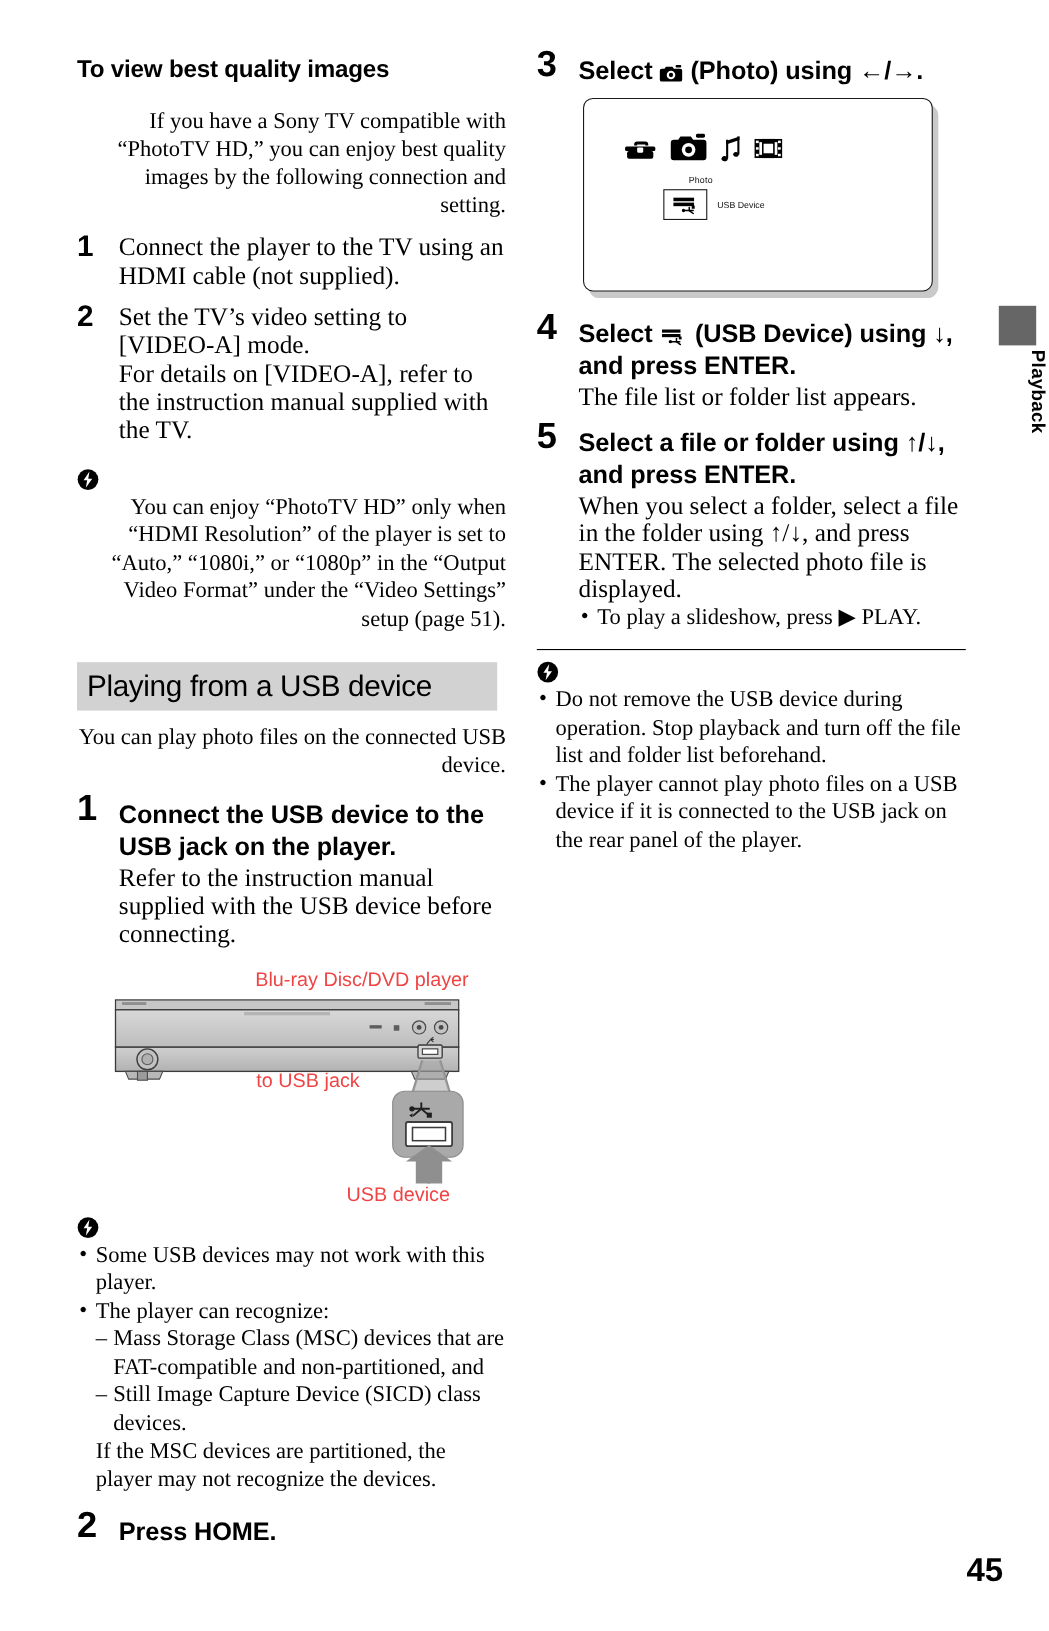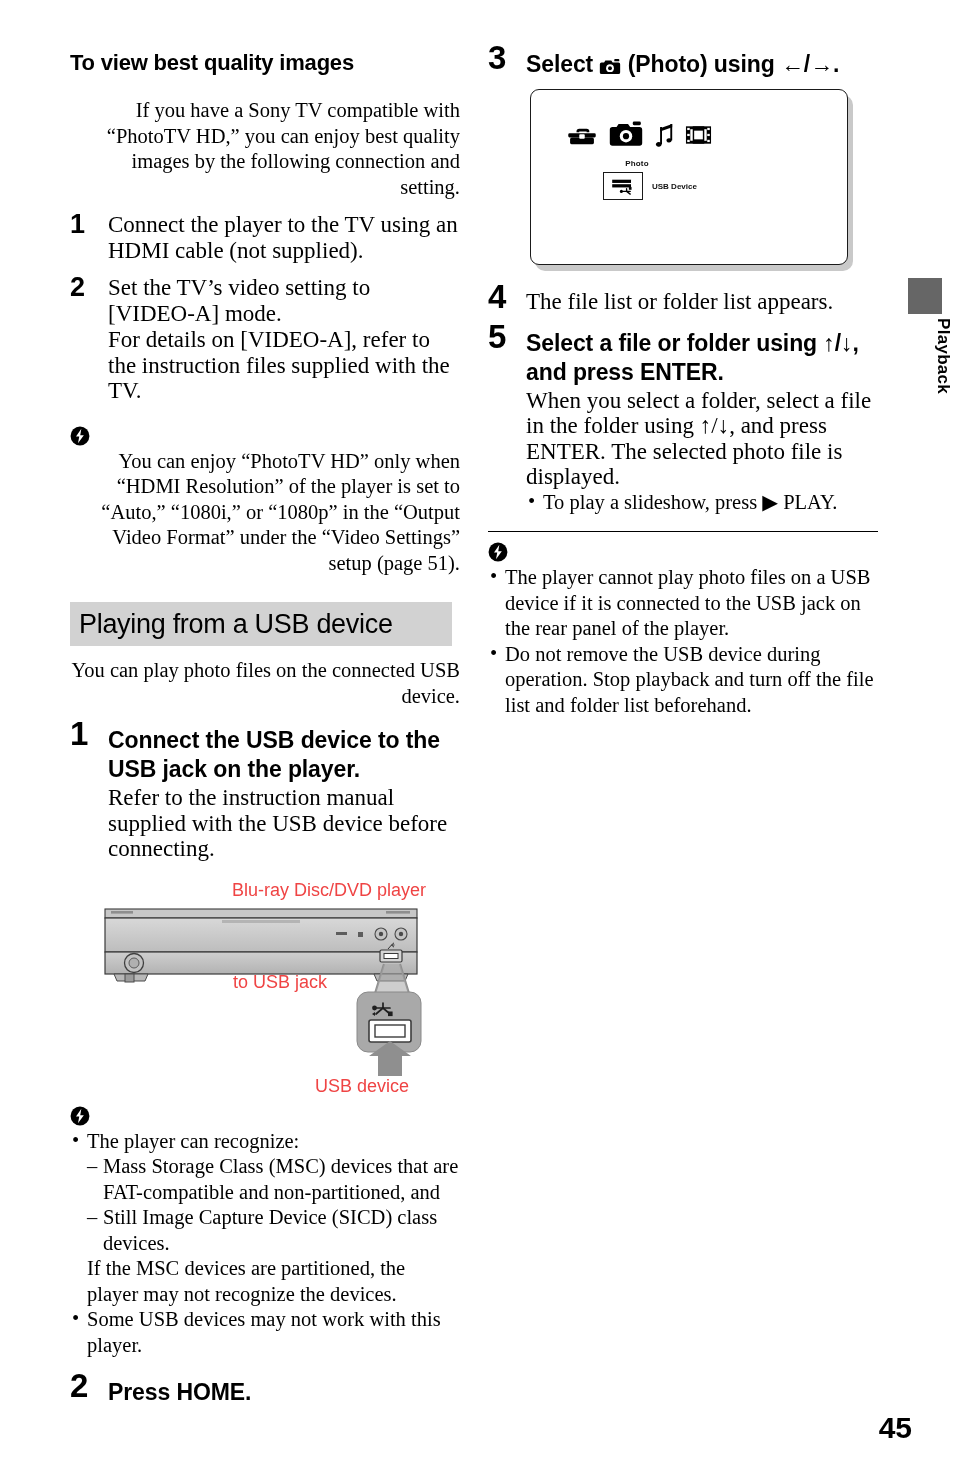--- a/index.html
+++ b/index.html
@@ -50,21 +50,21 @@
   .note-rule{border:0;border-top:1.6px solid #000;margin:16px 0 10px 0;width:100%;}
   .bolt{display:block;width:20px;height:20px;margin:2px 0 3px 0;}
   ul.notes{margin:0;padding:0;list-style:none;font-size:20.5px;line-height:25.5px;}
   ul.notes>li{position:relative;padding-left:17px;margin-bottom:0px;}
   ul.notes>li::before{content:"\2022";position:absolute;left:2px;top:-1px;}
   ul.notes li .sub2{position:relative;padding-left:16px;display:block;}
   ul.notes li .sub2::before{content:"\2013";position:absolute;left:0px;}
   ul.notes li .plain{display:block;padding-left:0px;}
 
   
-  .tv-wrap{position:relative;margin:10px 0 0 42px;width:326px;height:178px;font-weight:bold;}
+  .tv-wrap{position:relative;margin:10px 0 0 42px;width:326px;height:178px;}
   .tv-shadow{position:absolute;left:5px;top:6px;width:318px;height:176px;background:#c9c9c9;border-radius:10px;}
   .tv{
     position:absolute;left:0;top:0;width:316px;height:174px;background:#fff;
     border:1.7px solid #1a1a1a;border-radius:9px;
   }
   .tv-icons{position:absolute;left:36px;top:30px;display:flex;align-items:flex-end;gap:11px;}
   .photo-label{
     position:absolute;left:76px;top:69px;width:60px;text-align:center;
     font-family:"Liberation Sans",sans-serif;font-size:8px;color:#111;letter-spacing:.2px;
   }
@@ -108,21 +108,21 @@
     <p class="body">If you have a Sony TV compatible with “PhotoTV HD,” you can enjoy best quality images by the following connection and setting.</p>
 
     <div class="step">
       <span class="num">1</span>
       <div class="txt serifplain">Connect the player to the TV using an HDMI cable (not supplied).</div>
     </div>
 
     <div class="step">
       <span class="num">2</span>
       <div class="txt serifplain">Set the TV’s video setting to [VIDEO-A] mode.</div>
-      <div class="txt serifplain">For details on [VIDEO-A], refer to the instruction files supplied with the TV.</div>
+      <div class="txt serifplain">For details on [VIDEO-A], refer to the instruction manual supplied with the TV.</div>
     </div>
 
     <div style="margin-top:22px;">
       <svg class="bolt" viewBox="0 0 24 24">
         <circle cx="12" cy="12" r="11.3" fill="#000"></circle>
         <path d="M13.6 3.2 L7.2 12.6 L11.1 12.6 L9.6 20.8 L16.6 11.2 L12.3 11.2 Z" fill="#fff"></path>
       </svg>
       <p class="body">You can enjoy “PhotoTV HD” only when “HDMI Resolution” of the player is set to “Auto,” “1080i,” or “1080p” in the “Output Video Format” under the “Video Settings” setup (page 51).</p>
     </div>
 
@@ -205,27 +205,27 @@
       </svg>
     </div>
 
     <div style="margin-top:4px;">
       <svg class="bolt" viewBox="0 0 24 24">
         <circle cx="12" cy="12" r="11.3" fill="#000"></circle>
         <path d="M13.6 3.2 L7.2 12.6 L11.1 12.6 L9.6 20.8 L16.6 11.2 L12.3 11.2 Z" fill="#fff"></path>
       </svg>
       <ul class="notes">
         <li>
+          <span>Some USB devices may not work with this player.</span>
+        </li>
+        <li>
           <span>The player can recognize:</span>
           <span class="sub2">Mass Storage Class (MSC) devices that are FAT-compatible and non-partitioned, and</span>
           <span class="sub2">Still Image Capture Device (SICD) class devices.</span>
           <span class="plain">If the MSC devices are partitioned, the player may not recognize the devices.</span>
-        </li>
-        <li>
-          <span>Some USB devices may not work with this player.</span>
         </li>
       </ul>
     </div>
 
     <div class="step" style="margin-top:20px;">
       <span class="num big">2</span>
       <div class="head lg">Press HOME.</div>
     </div>
 
   </div>
@@ -301,20 +301,37 @@
               <rect x="21.5" y="11.2" width="3" height="3" fill="#000"></rect>
             </svg>
           </div>
           <span class="lbl">USB Device</span>
         </div>
       </div>
     </div>
 
     <div class="step" style="margin-top:22px;">
       <span class="num big">4</span>
+      <div class="head lg">
+        <span>Select</span>
+        <svg class="ico" width="26" height="17" viewBox="0 0 30 20">
+          <rect x="3" y="3" width="20" height="3.4" fill="#000"></rect>
+          <rect x="3" y="7.8" width="20" height="3.4" fill="#000"></rect>
+          <path d="M23 2.4 L28 7 L23 11.6 z" fill="#fff"></path>
+          <g stroke="#000" stroke-width="1.6" fill="none" stroke-linecap="round">
+            <path d="M13 16 h9"></path>
+            <path d="M18.5 16 v-3.4"></path>
+            <path d="M18.5 16 l4.2 3.2"></path>
+          </g>
+          <circle cx="12" cy="16" r="1.8" fill="#000"></circle>
+          <rect x="21" y="10.6" width="3" height="3" fill="#000"></rect>
+        </svg>
+        <span>(USB Device) using</span>
+        <span>↓, and press ENTER.</span>
+      </div>
       <div class="txt serifplain">The file list or folder list appears.</div>
     </div>
 
     <div class="step" style="margin-top:14px;">
       <span class="num big">5</span>
       <div class="head lg">Select a file or folder using ↑/↓, and press ENTER.</div>
       <div class="txt serifplain">When you select a folder, select a file in the folder using ↑/↓, and press ENTER. The selected photo file is displayed.</div>
       <ul class="notes" style="margin-top:0;">
         <li>
           <span>To play a slideshow, press ▶ PLAY.</span>
@@ -324,24 +341,24 @@
 
     <hr class="note-rule">
 
     <div>
       <svg class="bolt" viewBox="0 0 24 24">
         <circle cx="12" cy="12" r="11.3" fill="#000"></circle>
         <path d="M13.6 3.2 L7.2 12.6 L11.1 12.6 L9.6 20.8 L16.6 11.2 L12.3 11.2 Z" fill="#fff"></path>
       </svg>
       <ul class="notes">
         <li>
+          <span>Do not remove the USB device during operation. Stop playback and turn off the file list and folder list beforehand.</span>
+        </li>
+        <li>
           <span>The player cannot play photo files on a USB device if it is connected to the USB jack on the rear panel of the player.</span>
-        </li>
-        <li>
-          <span>Do not remove the USB device during operation. Stop playback and turn off the file list and folder list beforehand.</span>
         </li>
       </ul>
     </div>
 
   </div>
 
   <div class="side-tab"></div>
   <div class="side-label">Playback</div>
   <div class="pageno">45</div>
 

